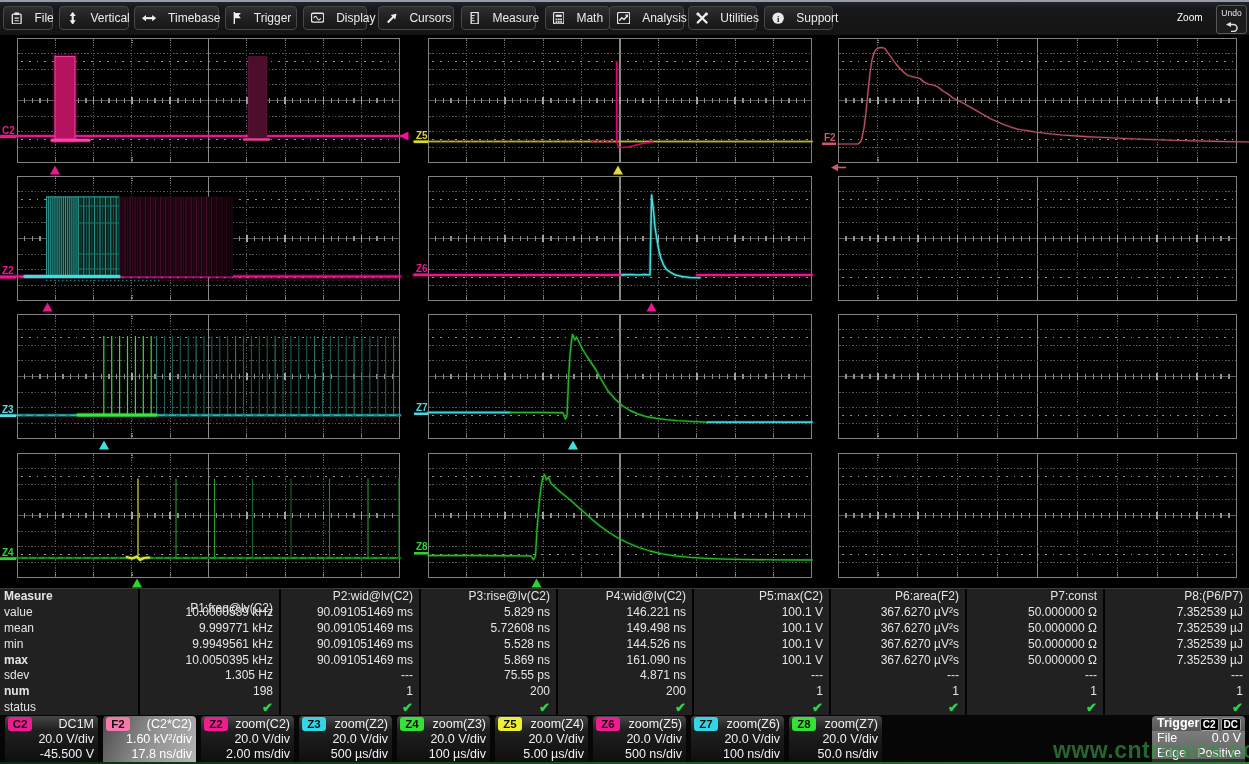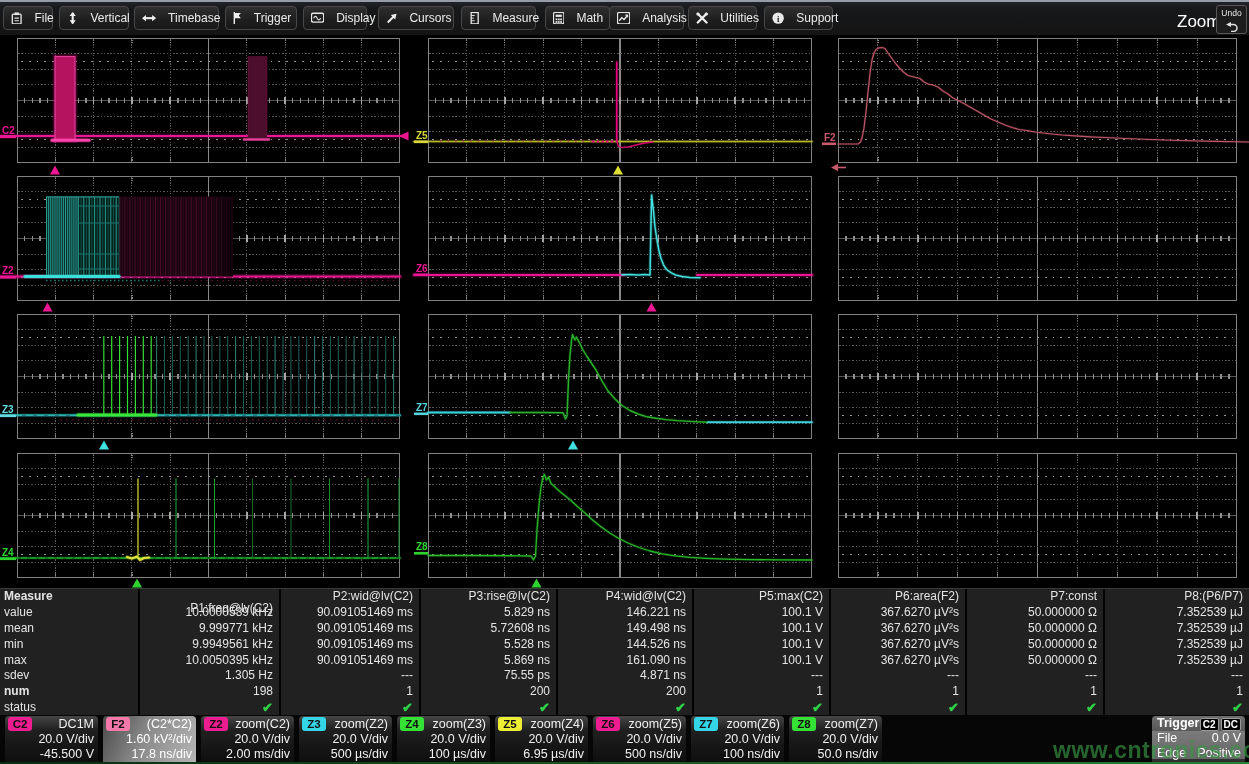--- a/index.html
+++ b/index.html
@@ -1,18 +1,18 @@
 <!DOCTYPE html>
 <html><head><meta charset="utf-8"><style>
 html,body{margin:0;padding:0;background:#000}
 #scr{position:relative;width:1249px;height:764px;background:#000;overflow:hidden;font-family:"Liberation Sans",sans-serif}
 #menubar{position:absolute;left:0;top:0;width:1249px;height:33px;background:linear-gradient(#20232a,#17181a 20%,#141414);border-top:2px solid #959ca8}
 .mbtn{position:absolute;top:4px;height:24px;border:1px solid #484848;border-radius:4px;background:linear-gradient(#2f2f2f,#1e1e1e 60%,#181818);display:flex;align-items:center;gap:12px;padding-left:7px;box-sizing:border-box;color:#ececec;font-size:12px}
 .mbtn span{white-space:nowrap}
-#zoomlbl{position:absolute;left:1177px;top:10px;color:#fff;font-size:17px}
+#zoomlbl{position:absolute;left:1177px;top:10px;color:#fff;font-size:10px}
 #undobtn{position:absolute;left:1216px;top:3px;width:29px;height:27px;border:1px solid #585858;border-radius:3px;background:#1c1c1c;text-align:center}
 #undobtn .ut{font-size:8.5px;color:#e8e8e8;margin-top:2px}
 #mtable{position:absolute;left:0;top:588px;width:1249px;height:127px;background:#212121;border-top:1px solid #3a3a3a}
 .tsep{position:absolute;top:0;width:2px;height:127px;background:#030303}
 .tc{position:absolute;font-size:12px;color:#e4e4e4;white-space:nowrap;height:15.9px;line-height:15px}
 .tr{text-align:right}
 .chk{color:#2fd348;font-weight:bold;font-size:13px}
 #bottom{position:absolute;left:0;top:715px;width:1249px;height:49px;background:#060606}
 .dbox{position:absolute;top:1px;width:93px;height:46px;border-radius:4px 4px 0 0;background:linear-gradient(#464646,#202020 30%,#0e0e0e);color:#f0f0f0;font-size:12.5px}
 .dbox.lite{background:linear-gradient(115deg,#4a4a4a,#8a8a8a 45%,#b5b5b5);color:#fff}
@@ -357,21 +357,21 @@
       <div class="tc tr" style="right:6px;top:31.8px">7.352539 µJ</div>
       <div class="tc" style="left:4px;top:47.6px;font-weight:normal">min</div>
       <div class="tc tr" style="right:976px;top:47.6px">9.9949561 kHz</div>
       <div class="tc tr" style="right:836px;top:47.6px">90.091051469 ms</div>
       <div class="tc tr" style="right:699px;top:47.6px">5.528 ns</div>
       <div class="tc tr" style="right:563px;top:47.6px">144.526 ns</div>
       <div class="tc tr" style="right:426px;top:47.6px">100.1 V</div>
       <div class="tc tr" style="right:290px;top:47.6px">367.6270 µV²s</div>
       <div class="tc tr" style="right:152px;top:47.6px">50.000000 Ω</div>
       <div class="tc tr" style="right:6px;top:47.6px">7.352539 µJ</div>
-      <div class="tc" style="left:4px;top:63.5px;font-weight:normal">max</div>
+      <div class="tc" style="left:4px;top:63.5px;font-weight:bold">max</div>
       <div class="tc tr" style="right:976px;top:63.5px">10.0050395 kHz</div>
       <div class="tc tr" style="right:836px;top:63.5px">90.091051469 ms</div>
       <div class="tc tr" style="right:699px;top:63.5px">5.869 ns</div>
       <div class="tc tr" style="right:563px;top:63.5px">161.090 ns</div>
       <div class="tc tr" style="right:426px;top:63.5px">100.1 V</div>
       <div class="tc tr" style="right:290px;top:63.5px">367.6270 µV²s</div>
       <div class="tc tr" style="right:152px;top:63.5px">50.000000 Ω</div>
       <div class="tc tr" style="right:6px;top:63.5px">7.352539 µJ</div>
       <div class="tc" style="left:4px;top:79.4px;font-weight:normal">sdev</div>
       <div class="tc tr" style="right:976px;top:79.4px">1.305 Hz</div>
@@ -429,21 +429,21 @@
       <div class="dbox" style="left:397px">
         <div class="badge" style="background:#35e135">Z4</div>
         <div class="d1">zoom(Z3)</div>
         <div class="d2">20.0 V/div</div>
         <div class="d3">100 µs/div</div>
       </div>
       <div class="dbox" style="left:495px">
         <div class="badge" style="background:#eeee35">Z5</div>
         <div class="d1">zoom(Z4)</div>
         <div class="d2">20.0 V/div</div>
-        <div class="d3">6.95 µs/div</div>
+        <div class="d3">5.00 µs/div</div>
       </div>
       <div class="dbox" style="left:593px">
         <div class="badge" style="background:#ee1d8f">Z6</div>
         <div class="d1">zoom(Z5)</div>
         <div class="d2">20.0 V/div</div>
         <div class="d3">500 ns/div</div>
       </div>
       <div class="dbox" style="left:691px">
         <div class="badge" style="background:#35d5e8">Z7</div>
         <div class="d1">zoom(Z6)</div>

